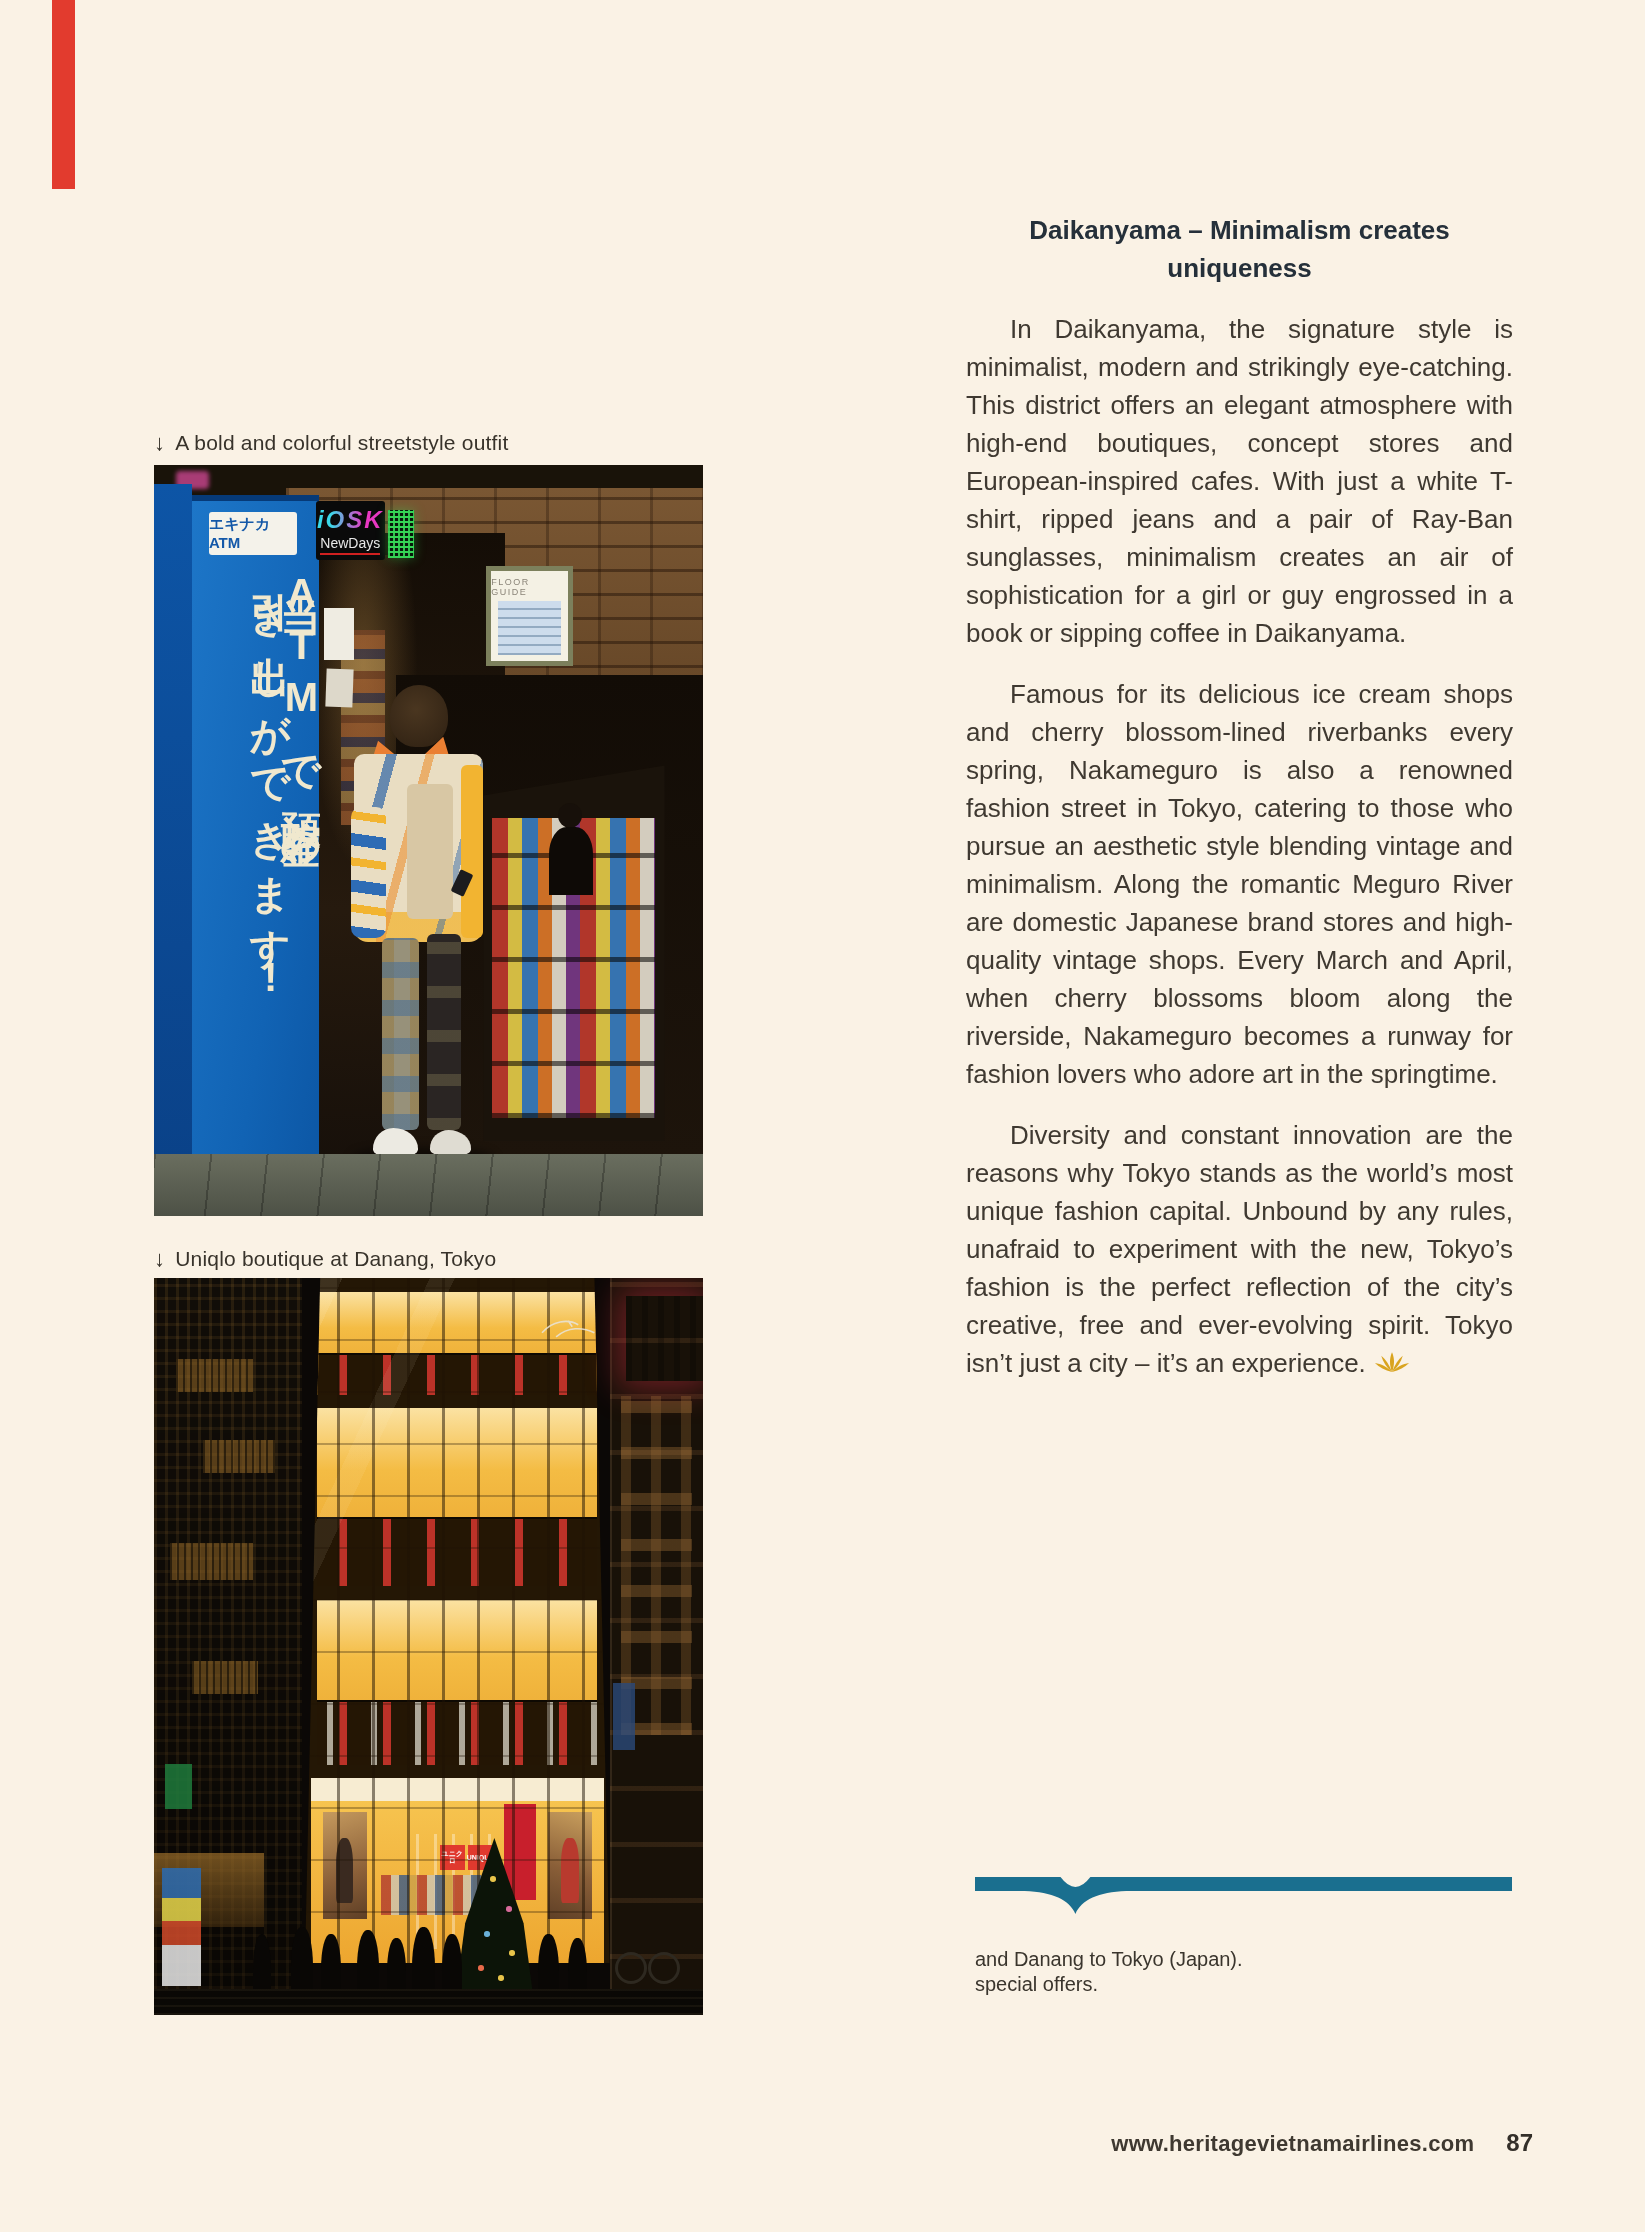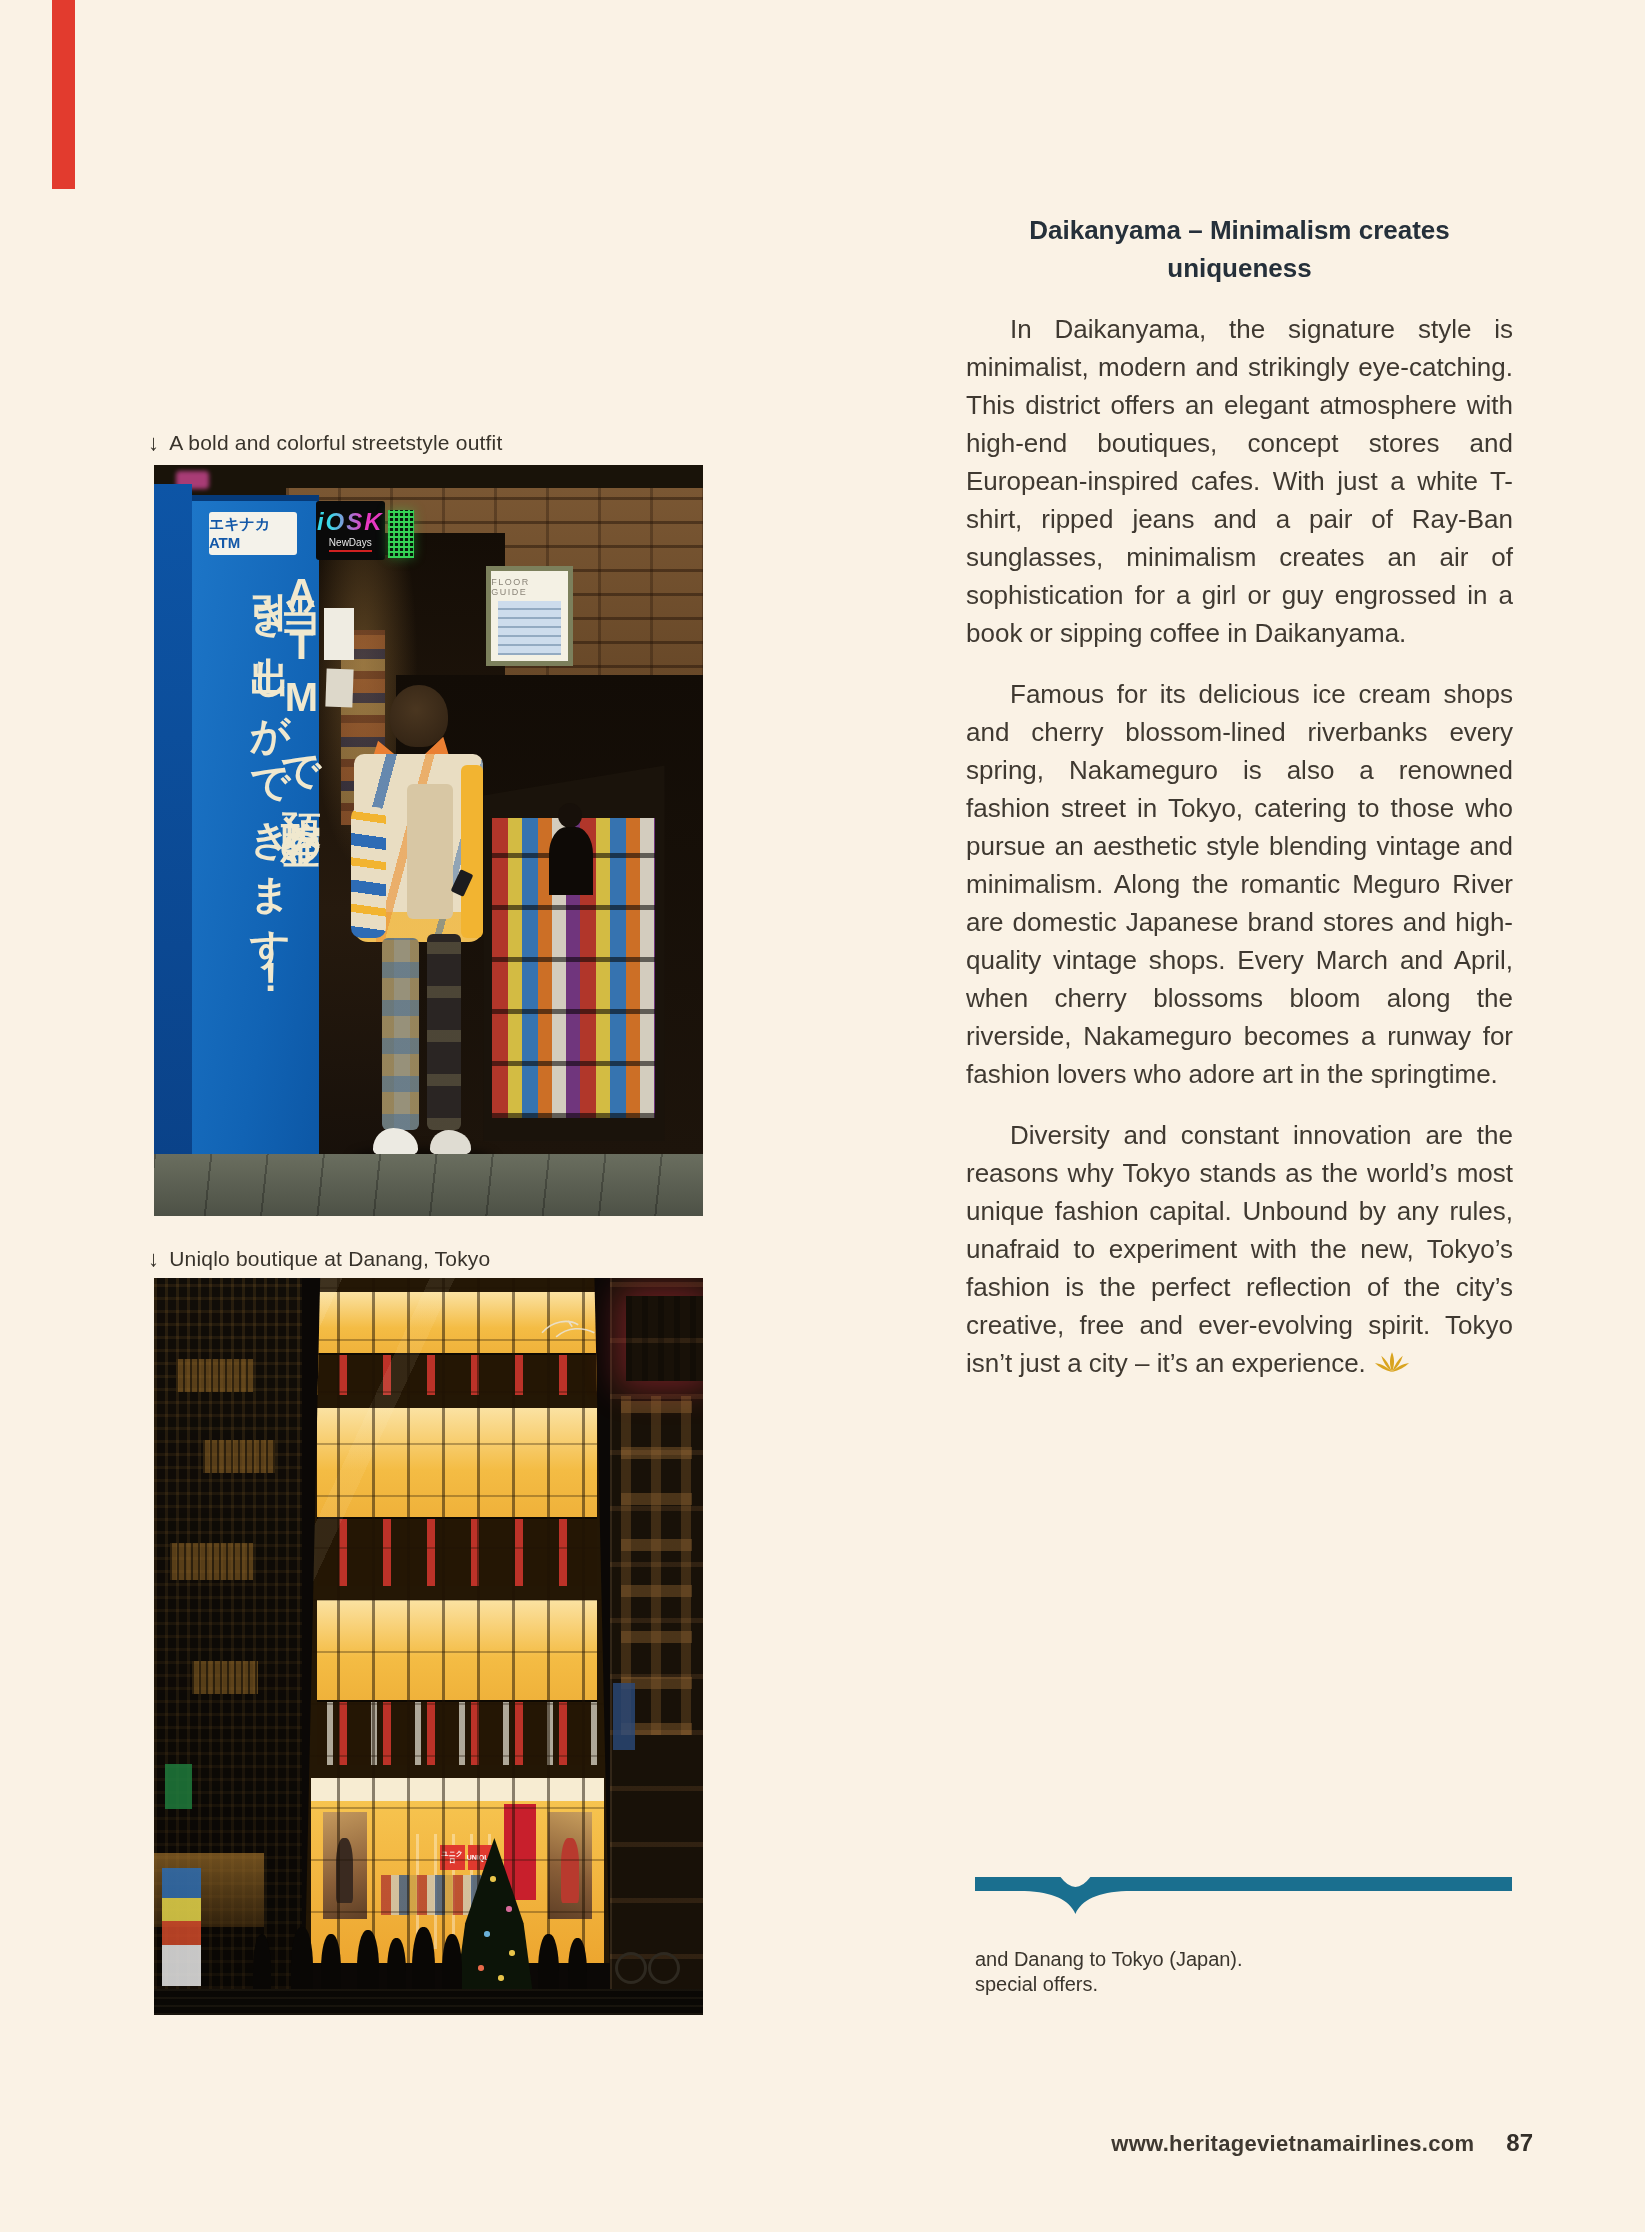--- a/index.html
+++ b/index.html
@@ -5,21 +5,21 @@
 <style>
   html,body{margin:0;padding:0;}
   body{background:#e8e2d4;}
   .page{position:relative;width:1646px;height:2233px;background:#faf2e5;overflow:hidden;
         font-family:"Liberation Sans","DejaVu Sans",sans-serif;color:#3f3931;}
 
   
   .red-tab{position:absolute;left:52px;top:0;width:23px;height:189px;background:#e23b2e;}
 
   
-  .caption{position:absolute;left:148px;width:549px;font-size:21px;color:#38332b;letter-spacing:0.2px;}
+  .caption{position:absolute;left:154px;width:549px;font-size:21px;color:#38332b;letter-spacing:0.2px;}
   .caption .arr{display:inline-block;margin-right:10px;font-size:22px;}
 
   
   .article{position:absolute;left:966px;top:211px;width:547px;font-size:26px;line-height:38px;
            text-align:justify;color:#3f3931;}
   .article p{margin:0;}
   .article p.indent{text-indent:44px;margin-top:23px;}
   .article h3{margin:0;font-size:26px;line-height:38px;font-weight:700;text-align:center;color:#25303a;}
   .lotus{display:inline-block;width:36px;height:24px;vertical-align:-3px;margin-left:8px;}
 
@@ -57,21 +57,21 @@
     display:flex;flex-direction:column;align-items:center;justify-content:center;gap:2px;}
   .p1-atmsign .main{font-size:15px;font-weight:700;color:#1458a8;}
   .p1-vtext{position:absolute;writing-mode:vertical-rl;text-orientation:upright;
     color:#f0e8ce;font-weight:700;font-size:40px;letter-spacing:8px;line-height:1;}
   .p1-vt1{left:23.2%;top:13%;}
   .p1-vt2{left:17.6%;top:13%;}
   .p1-iosk{position:absolute;left:29.5%;top:4.8%;width:12.5%;height:7.8%;background:#0a0a0a;border-radius:3px;
     display:flex;flex-direction:column;align-items:center;justify-content:center;}
   .p1-iosk .big{font-size:24px;font-weight:700;font-style:italic;letter-spacing:2px;
     background:linear-gradient(90deg,#3ad8e8 20%,#e838c2 70%);-webkit-background-clip:text;background-clip:text;color:transparent;}
-  .p1-iosk .sub{font-size:10px;color:#e8e8e8;border-bottom:2px solid #d02020;line-height:1.4;}
+  .p1-iosk .sub{font-size:14px;color:#e8e8e8;border-bottom:2px solid #d02020;line-height:1.4;}
   .p1-led{position:absolute;left:42.6%;top:6%;width:4.8%;height:6.4%;background:#07180c;
     background-image:repeating-linear-gradient(0deg,#35d455 0 2px,transparent 2px 5px),
                      repeating-linear-gradient(90deg,rgba(53,212,85,.9) 0 2px,transparent 2px 5px);
     box-shadow:0 0 12px rgba(53,212,85,.4);}
   .p1-notice1{position:absolute;left:31%;top:19%;width:5.5%;height:7%;background:#efece2;}
   .p1-notice2{position:absolute;left:31.3%;top:27.2%;width:5%;height:5%;background:#ddd8ca;transform:rotate(2deg);}
   .p1-fguide{position:absolute;left:60.5%;top:13.5%;width:14%;height:12%;background:#f4f1e4;border:5px solid #7c805c;
     display:flex;flex-direction:column;align-items:center;}
   .p1-fguide .lbl{font-size:9px;letter-spacing:1.5px;color:#8a8478;margin-top:6px;}
   .p1-fguide .map{width:82%;flex:1;margin:4px 0 6px;background:

